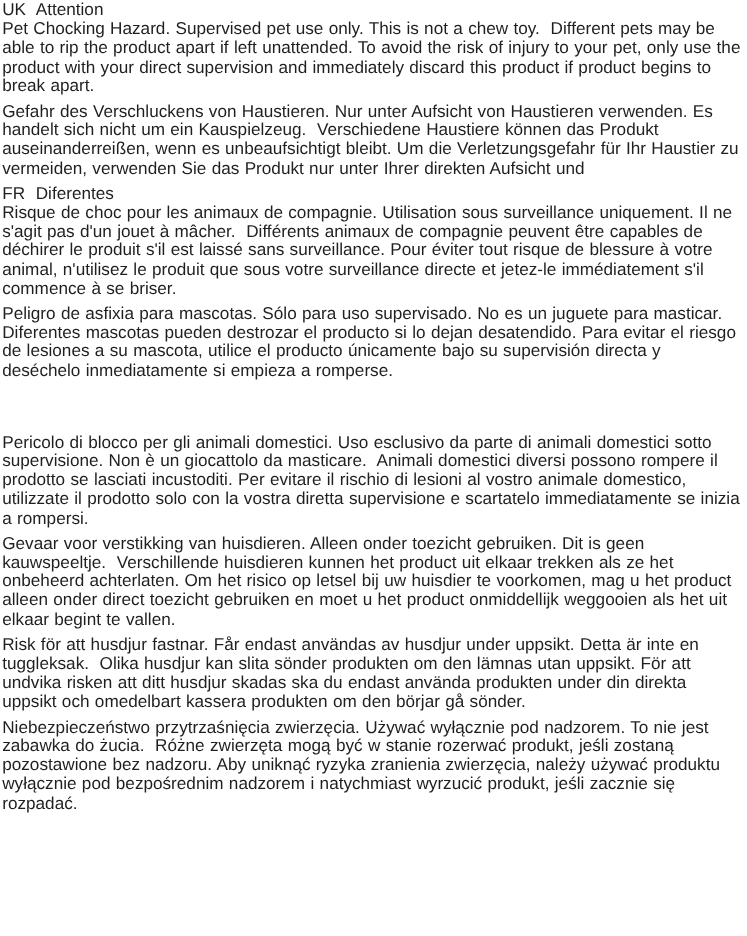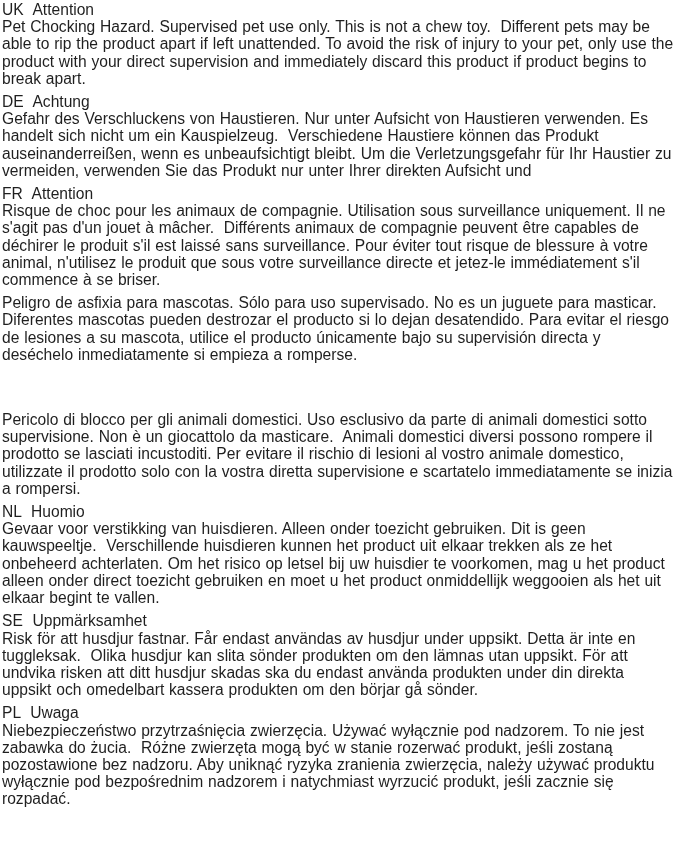--- a/index.html
+++ b/index.html
@@ -39,45 +39,41 @@
 <body style="background: rgb(255, 255, 255);">
 
 <div class="doc" style="color: rgb(31, 31, 31);">
 
   <section class="warn-section">
     <div class="section-heading">UK  Attention</div>
     <div class="section-body">Pet Chocking Hazard. Supervised pet use only. This is not a chew toy.  Different pets may be able to rip the product apart if left unattended. To avoid the risk of injury to your pet, only use the product with your direct supervision and immediately discard this product if product begins to break apart.</div>
   </section>
 
   <section class="warn-section">
-    <div class="section-heading">DE  Achtung</div>
     <div class="section-body">Gefahr des Verschluckens von Haustieren. Nur unter Aufsicht von Haustieren verwenden. Es handelt sich nicht um ein Kauspielzeug.  Verschiedene Haustiere können das Produkt auseinanderreißen, wenn es unbeaufsichtigt bleibt. Um die Verletzungsgefahr für Ihr Haustier zu vermeiden, verwenden Sie das Produkt nur unter Ihrer direkten Aufsicht und</div>
   </section>
 
   <section class="warn-section">
-    <div class="section-heading">FR  Attention</div>
+    <div class="section-heading">FR  Diferentes</div>
     <div class="section-body">Risque de choc pour les animaux de compagnie. Utilisation sous surveillance uniquement. Il ne s'agit pas d'un jouet à mâcher.  Différents animaux de compagnie peuvent être capables de déchirer le produit s'il est laissé sans surveillance. Pour éviter tout risque de blessure à votre animal, n'utilisez le produit que sous votre surveillance directe et jetez-le immédiatement s'il commence à se briser.</div>
   </section>
 
   <section class="warn-section">
     <div class="section-body">Peligro de asfixia para mascotas. Sólo para uso supervisado. No es un juguete para masticar.  Diferentes mascotas pueden destrozar el producto si lo dejan desatendido. Para evitar el riesgo de lesiones a su mascota, utilice el producto únicamente bajo su supervisión directa y deséchelo inmediatamente si empieza a romperse.</div>
   </section>
 
   <section class="warn-section gap-before">
     <div class="section-body">Pericolo di blocco per gli animali domestici. Uso esclusivo da parte di animali domestici sotto supervisione. Non è un giocattolo da masticare.  Animali domestici diversi possono rompere il prodotto se lasciati incustoditi. Per evitare il rischio di lesioni al vostro animale domestico, utilizzate il prodotto solo con la vostra diretta supervisione e scartatelo immediatamente se inizia a rompersi.</div>
   </section>
 
   <section class="warn-section">
-    <div class="section-heading">NL  Huomio</div>
     <div class="section-body">Gevaar voor verstikking van huisdieren. Alleen onder toezicht gebruiken. Dit is geen kauwspeeltje.  Verschillende huisdieren kunnen het product uit elkaar trekken als ze het onbeheerd achterlaten. Om het risico op letsel bij uw huisdier te voorkomen, mag u het product alleen onder direct toezicht gebruiken en moet u het product onmiddellijk weggooien als het uit elkaar begint te vallen.</div>
   </section>
 
   <section class="warn-section">
-    <div class="section-heading">SE  Uppmärksamhet</div>
     <div class="section-body">Risk för att husdjur fastnar. Får endast användas av husdjur under uppsikt. Detta är inte en tuggleksak.  Olika husdjur kan slita sönder produkten om den lämnas utan uppsikt. För att undvika risken att ditt husdjur skadas ska du endast använda produkten under din direkta uppsikt och omedelbart kassera produkten om den börjar gå sönder.</div>
   </section>
 
   <section class="warn-section">
-    <div class="section-heading">PL  Uwaga</div>
     <div class="section-body">Niebezpieczeństwo przytrzaśnięcia zwierzęcia. Używać wyłącznie pod nadzorem. To nie jest zabawka do żucia.  Różne zwierzęta mogą być w stanie rozerwać produkt, jeśli zostaną pozostawione bez nadzoru. Aby uniknąć ryzyka zranienia zwierzęcia, należy używać produktu wyłącznie pod bezpośrednim nadzorem i natychmiast wyrzucić produkt, jeśli zacznie się rozpadać.</div>
   </section>
 
 </div>
 
 </body></html>

